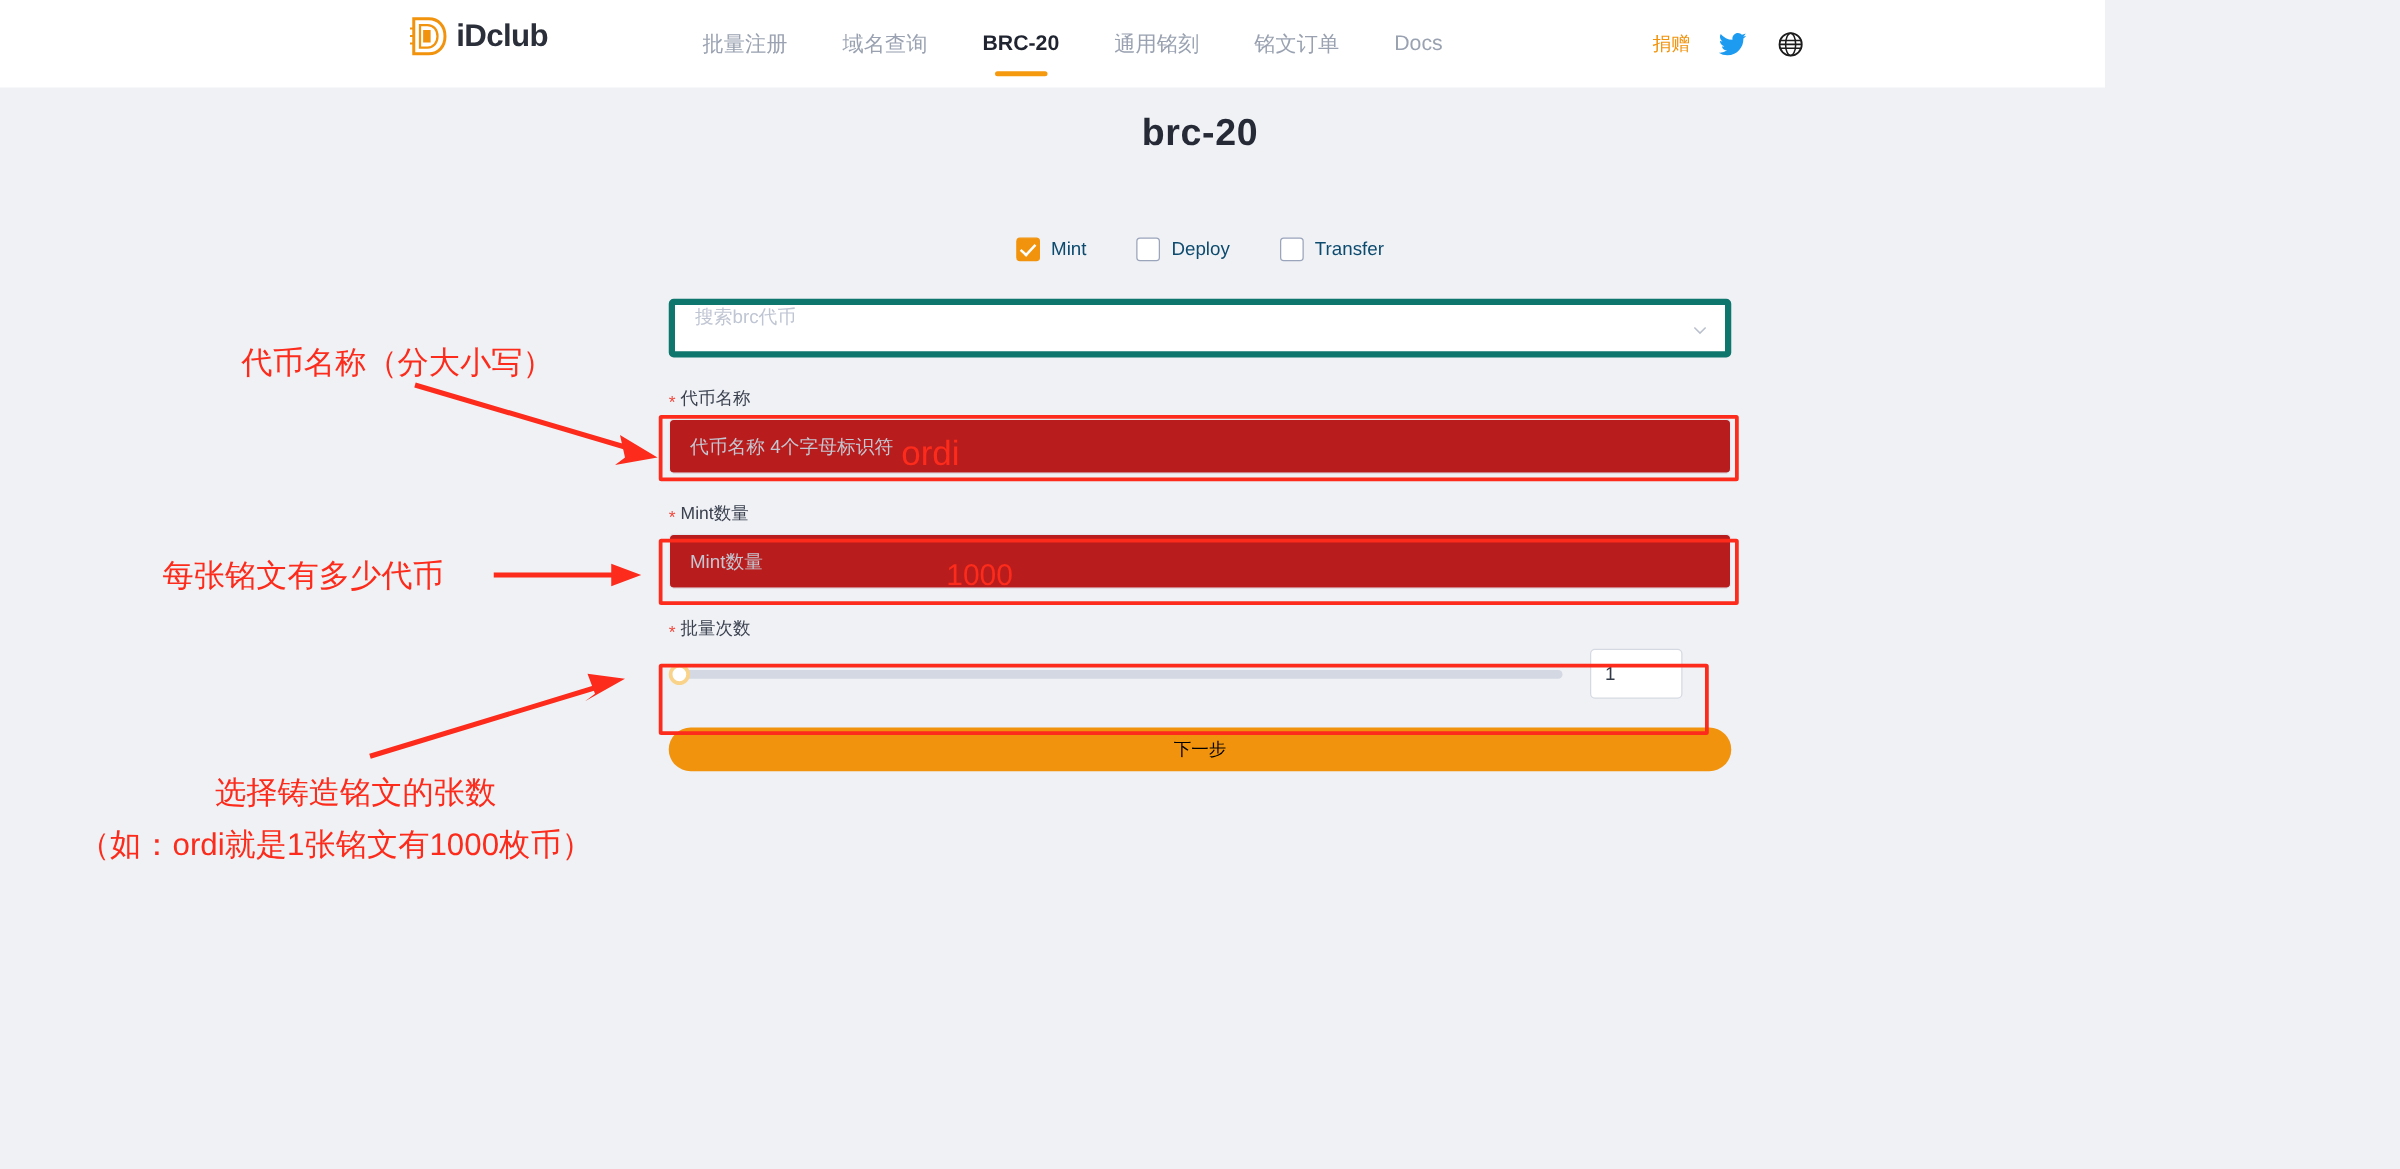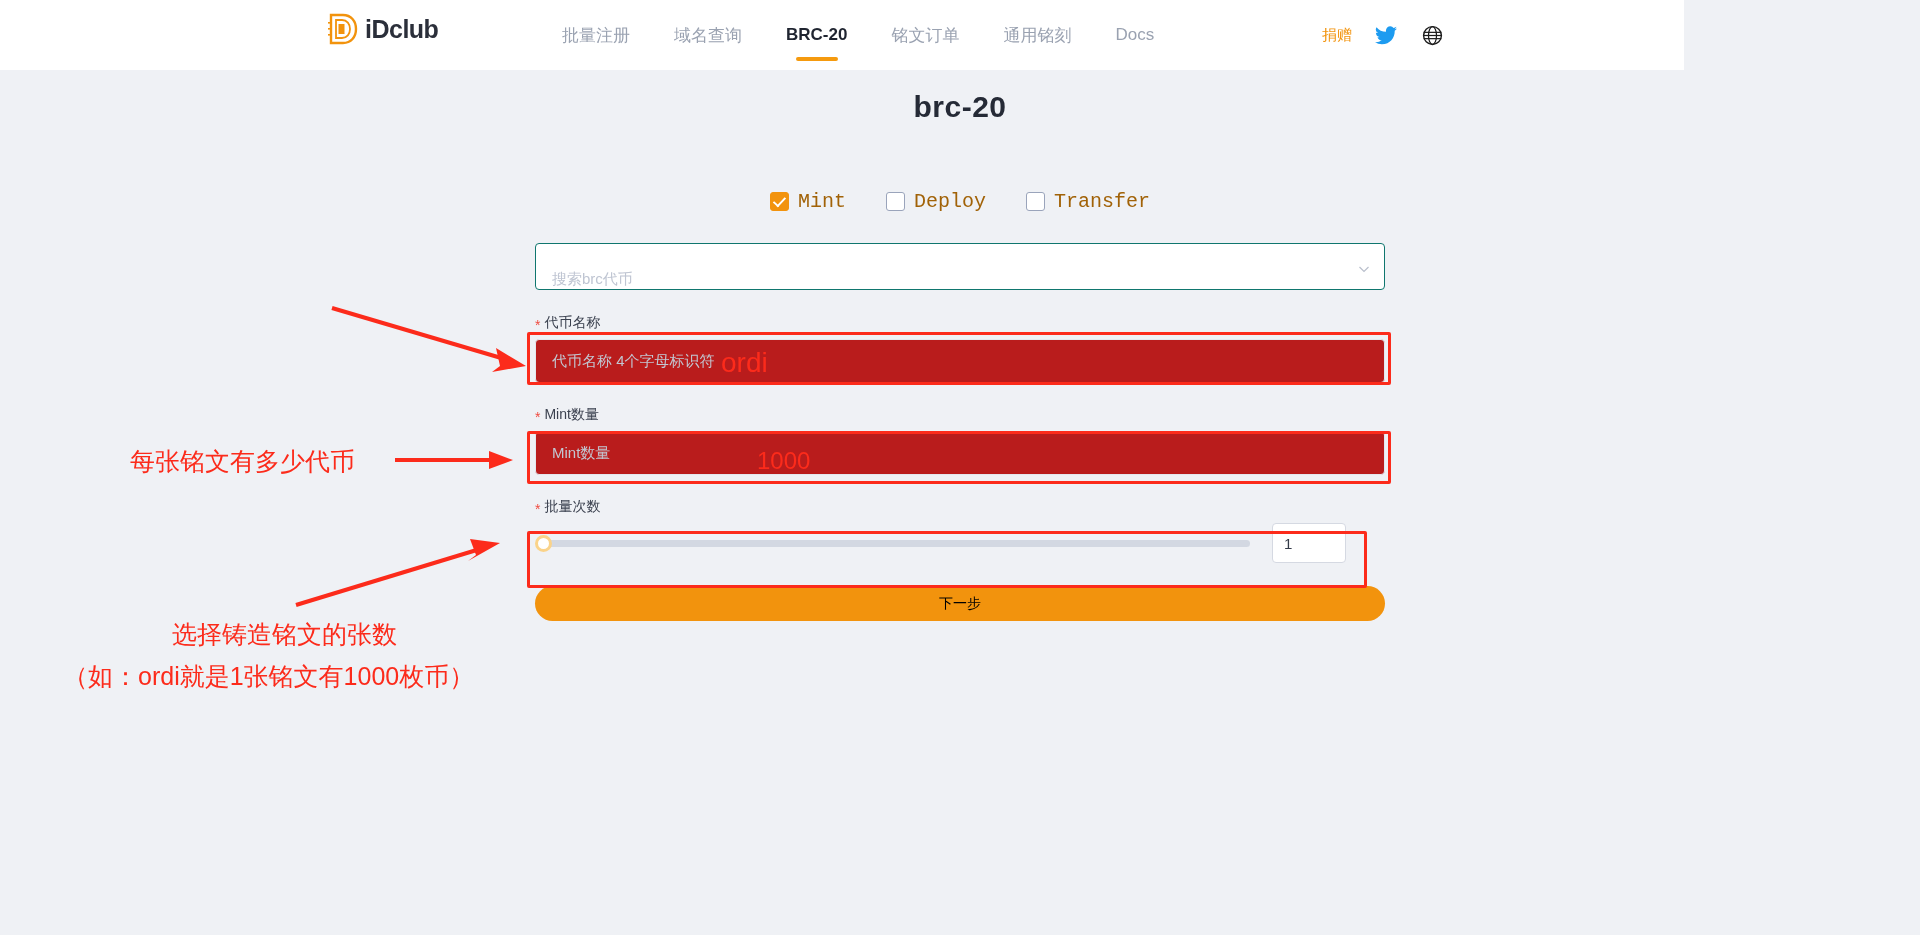--- a/index.html
+++ b/index.html
@@ -71,26 +71,26 @@
     border-radius: 3px; background: #fff;
     display: flex; align-items: center; justify-content: center;
   }
   .checkbox.checked { background: #f2930d; border-color: #f2930d; }
   .checkbox.checked::after {
     content: ""; display: block;
     width: 5px; height: 10px;
     border: solid #fff; border-width: 0 2px 2px 0;
     transform: rotate(43deg) translate(-1px,-1px);
   }
-  .check-label { font-size: 20px; color: #a16207; font-family: Liberation Mono, monospace; }
+  .check-label { font-size: 15px; color: #0c4a6e; }
 
   .select-box {
     position: relative; width: 850px; height: 47px;
-    background: #fff; border: 1px solid #0f766e; border-radius: 4px;
-    display: flex; align-items: flex-end; padding: 0 16px;
+    background: #fff; border: 5px solid #0f766e; border-radius: 4px;
+    display: flex; align-items: flex-start; padding: 0 16px;
     margin-bottom: 24px; cursor: pointer;
   }
   .select-placeholder { font-size: 15px; color: #bfc5d2; }
   .select-chevron {
     position: absolute; right: 14px; top: 50%; transform: translateY(-50%);
     width: 12px; height: 12px;
   }
 
   .field-label {
     font-size: 14px; color: #3b414f; margin-bottom: 7px;
@@ -177,24 +177,24 @@
         <span>批量注册</span>
       </div>
       <div class="nav-item">
         <span>域名查询</span>
       </div>
       <div class="nav-item active">
         <span>BRC-20</span>
         <span class="nav-underline"></span>
       </div>
       <div class="nav-item">
+        <span>通用铭刻</span>
+      </div>
+      <div class="nav-item">
         <span>铭文订单</span>
-      </div>
-      <div class="nav-item">
-        <span>通用铭刻</span>
       </div>
       <div class="nav-item">
         <span>Docs</span>
       </div>
     </div>
 
     <div class="header-right">
       <span class="donate-link">捐赠</span>
       <span class="icon-btn">
         <svg width="22" height="19" viewBox="0 0 24 20">
@@ -277,20 +277,21 @@
       </div>
     </div>
 
     <button class="submit-btn">下一步</button>
   </div>
 
   <div class="hl" style="left:527px; top:332px; width:864px; height:53px;"></div>
   <div class="hl" style="left:527px; top:431px; width:864px; height:53px;"></div>
   <div class="hl" style="left:527px; top:531px; width:840px; height:57px;"></div>
 
+  <div class="anno" style="left:193px; top:274px;">代币名称（分大小写）</div>
 
   <svg class="anno-svg" style="left:320px; top:300px; width:280px; height:75px;">
     <line x1="12" y1="8" x2="188" y2="60" stroke="#fc2b1b" stroke-width="4"></line>
     <polygon points="206,66 176,48 180,66 172,72" fill="#fc2b1b"></polygon>
   </svg>
 
   <div class="anno" style="left:721px; top:345px; font-size:28px;">ordi</div>
 
   <div class="anno" style="left:130px; top:445px;">每张铭文有多少代币</div>
 

